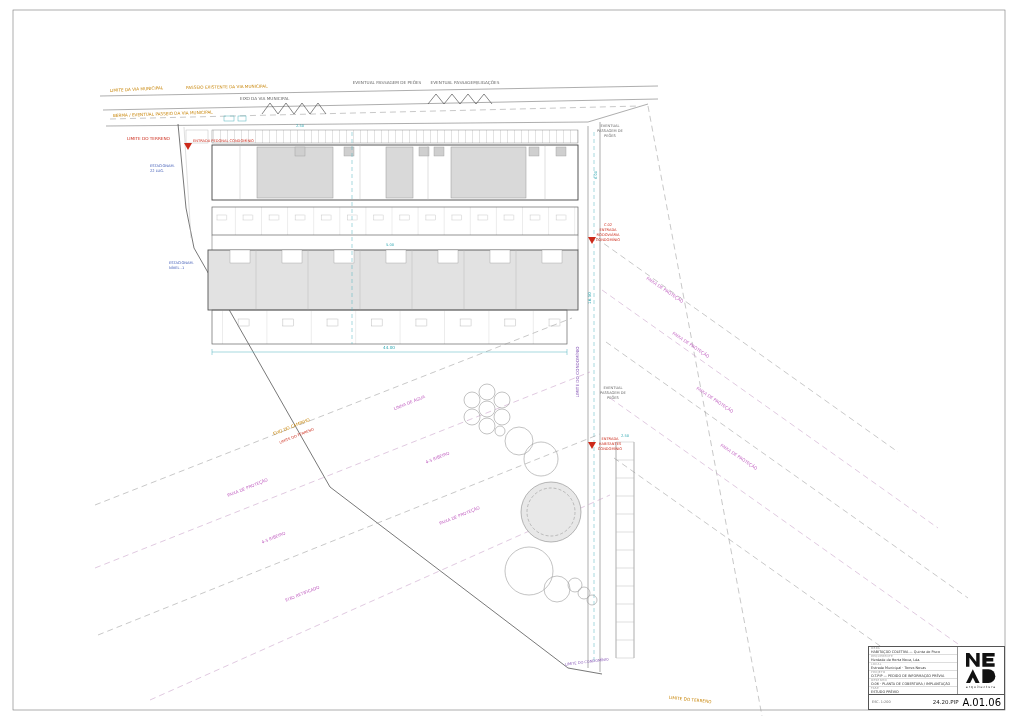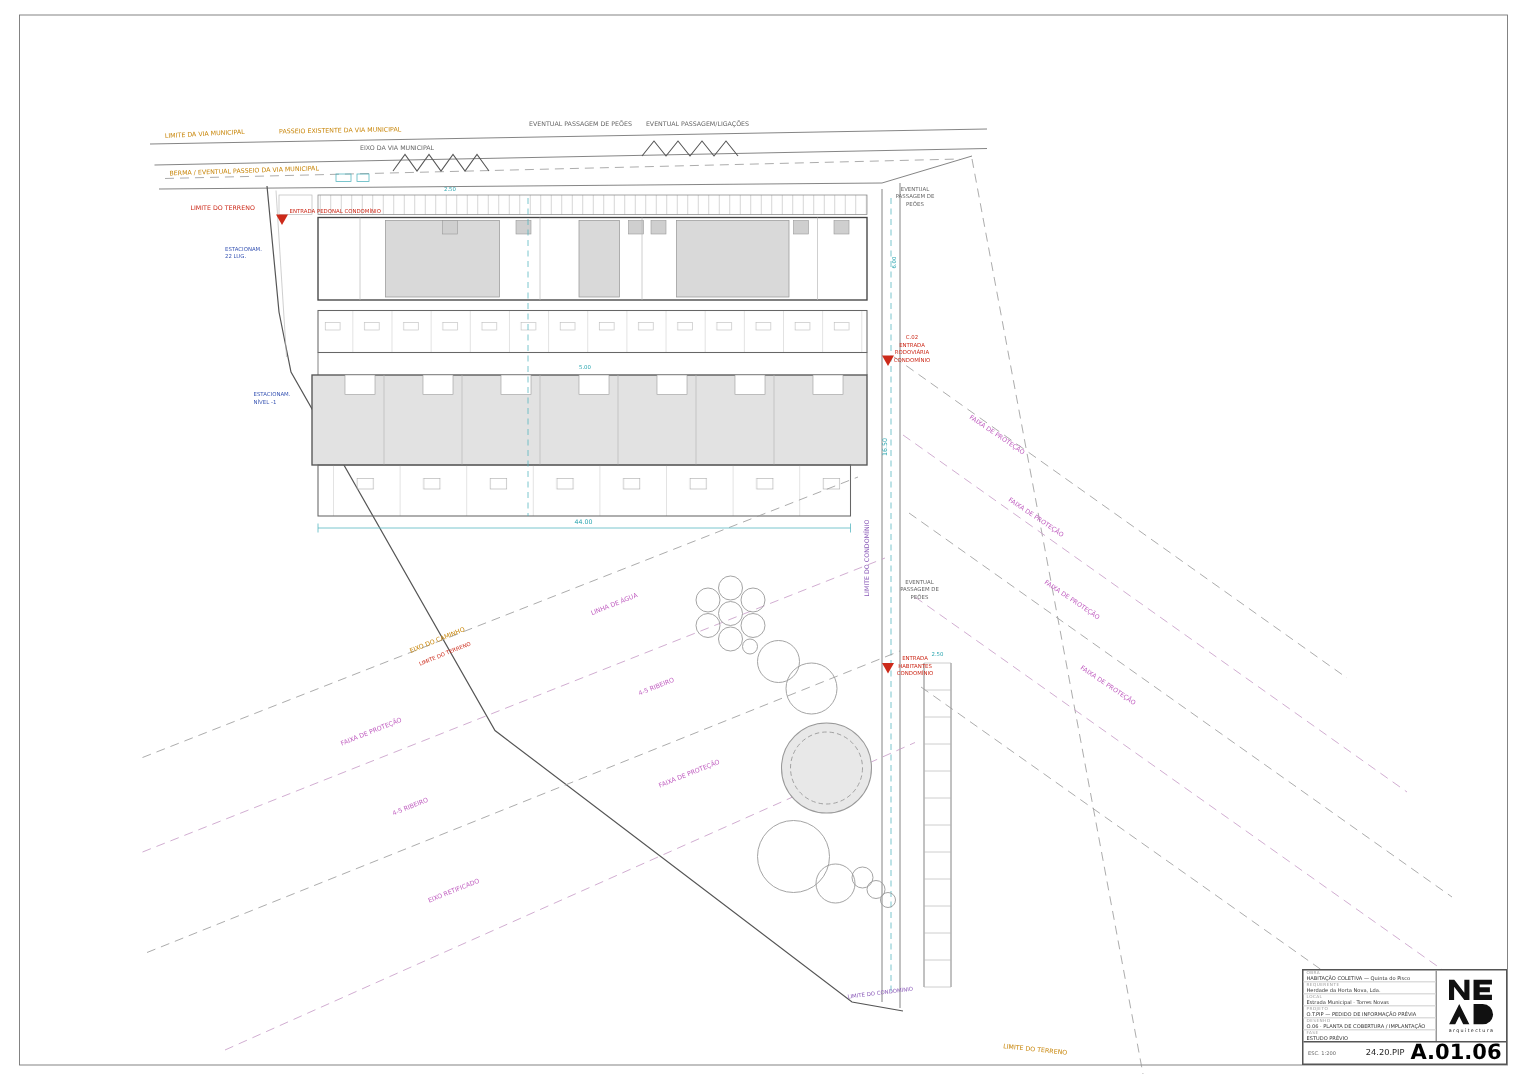--- a/index.html
+++ b/index.html
@@ -38,21 +38,21 @@
   .tb-rows{flex:1;display:flex;flex-direction:column;border-right:1px solid #999;min-width:0;}
   .tb-row{flex:1;border-bottom:1px solid #ddd;padding:0 2px;overflow:hidden;}
   .tb-row:last-child{border-bottom:none;}
   .tb-label{display:block;font-size:2.8px;line-height:3px;color:#999;text-transform:uppercase;letter-spacing:0.3px;}
   .tb-value{display:block;font-size:3.4px;line-height:4.2px;color:#333;white-space:nowrap;}
   .tb-logo{width:46px;display:flex;flex-direction:column;align-items:center;justify-content:center;gap:2px;}
   .tb-logocap{font-size:3.2px;letter-spacing:0.9px;color:#222;}
   .tb-bottom{height:14px;border-top:1px solid #555;display:flex;align-items:center;padding:0 3px;gap:4px;}
   .tb-esc{font-size:3.4px;color:#666;flex:1;}
   .tb-code{font-size:5.5px;color:#222;}
-  .tb-sheet{font-size:14px;font-weight:bold;color:#000;}
+  .tb-sheet{font-size:10px;font-weight:normal;color:#000;}
 </style>
 </head>
 <body>
 
 <div class="canvas">
 
 <svg class="plan" width="1018" height="720" viewBox="0 0 1018 720">
   <defs>
     <pattern id="hatchV" width="7" height="13" patternUnits="userSpaceOnUse">
       <line x1="3.5" y1="0" x2="3.5" y2="13" stroke="#c0c0c0" stroke-width="0.45"></line>

